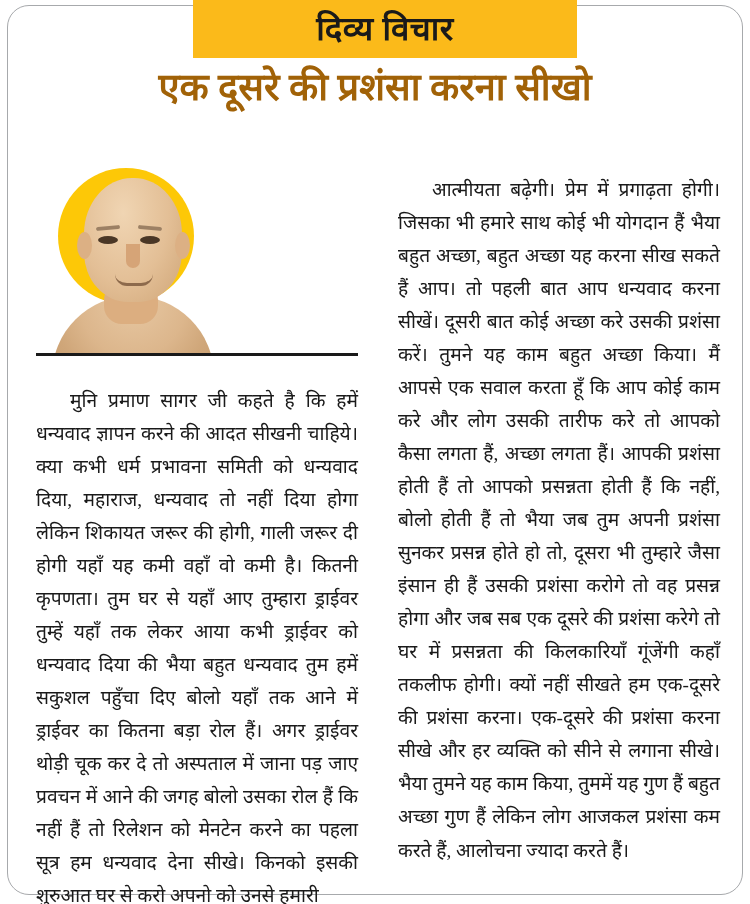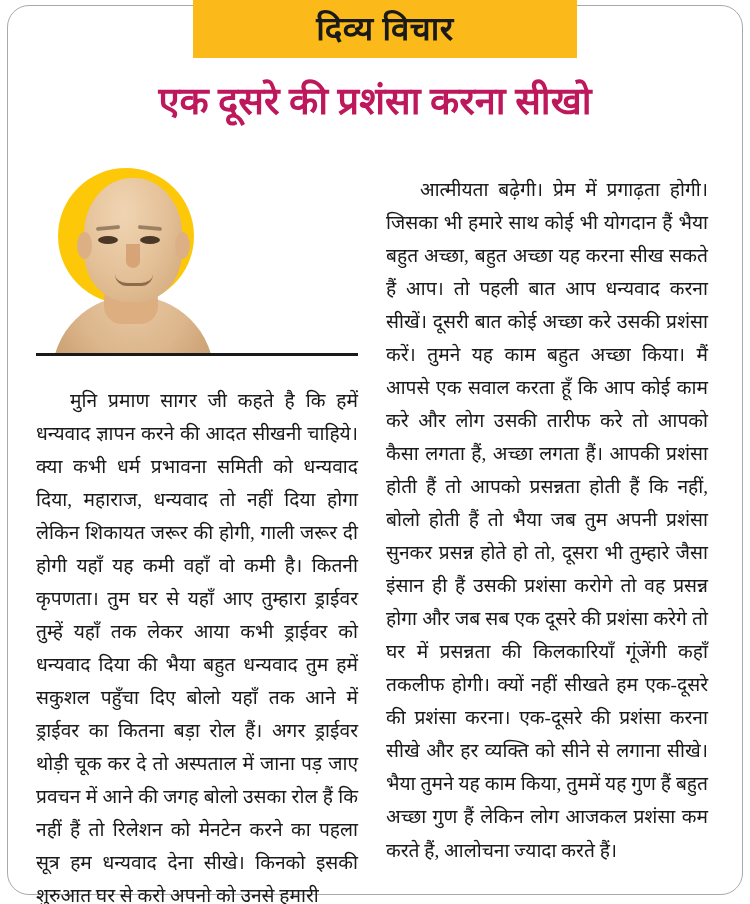--- a/index.html
+++ b/index.html
@@ -55,48 +55,48 @@
     line-height: 1;
     color: #1a1a1a;
     letter-spacing: 0.5px;
     white-space: nowrap;
   }
 
   
   .headline {
     position: absolute;
     left: 30px;
-    top: 80px;
+    top: 66px;
     width: 690px;
     text-align: center;
     font-family: "Liberation Serif", "DejaVu Serif", serif;
     font-weight: bold;
     font-size: 38px;
     line-height: 1.12;
-    color: #be185d;
+    color: #a16207;
     white-space: nowrap;
   }
 
   
   .columns {
     position: absolute;
     left: 36px;
     top: 150px;
     width: 680px;
     height: 730px;
   }
 
   .col {
     position: absolute;
     top: 0;
     width: 320px;
     height: 730px;
   }
   .col-left  { left: 0px; }
-  .col-right { left: 350px; }
+  .col-right { left: 362px; }
 
   
   .masthead-figure {
     position: relative;
     height: 200px;
     margin-bottom: 2px;
   }
   .halo {
     position: absolute;
     left: 22px;

